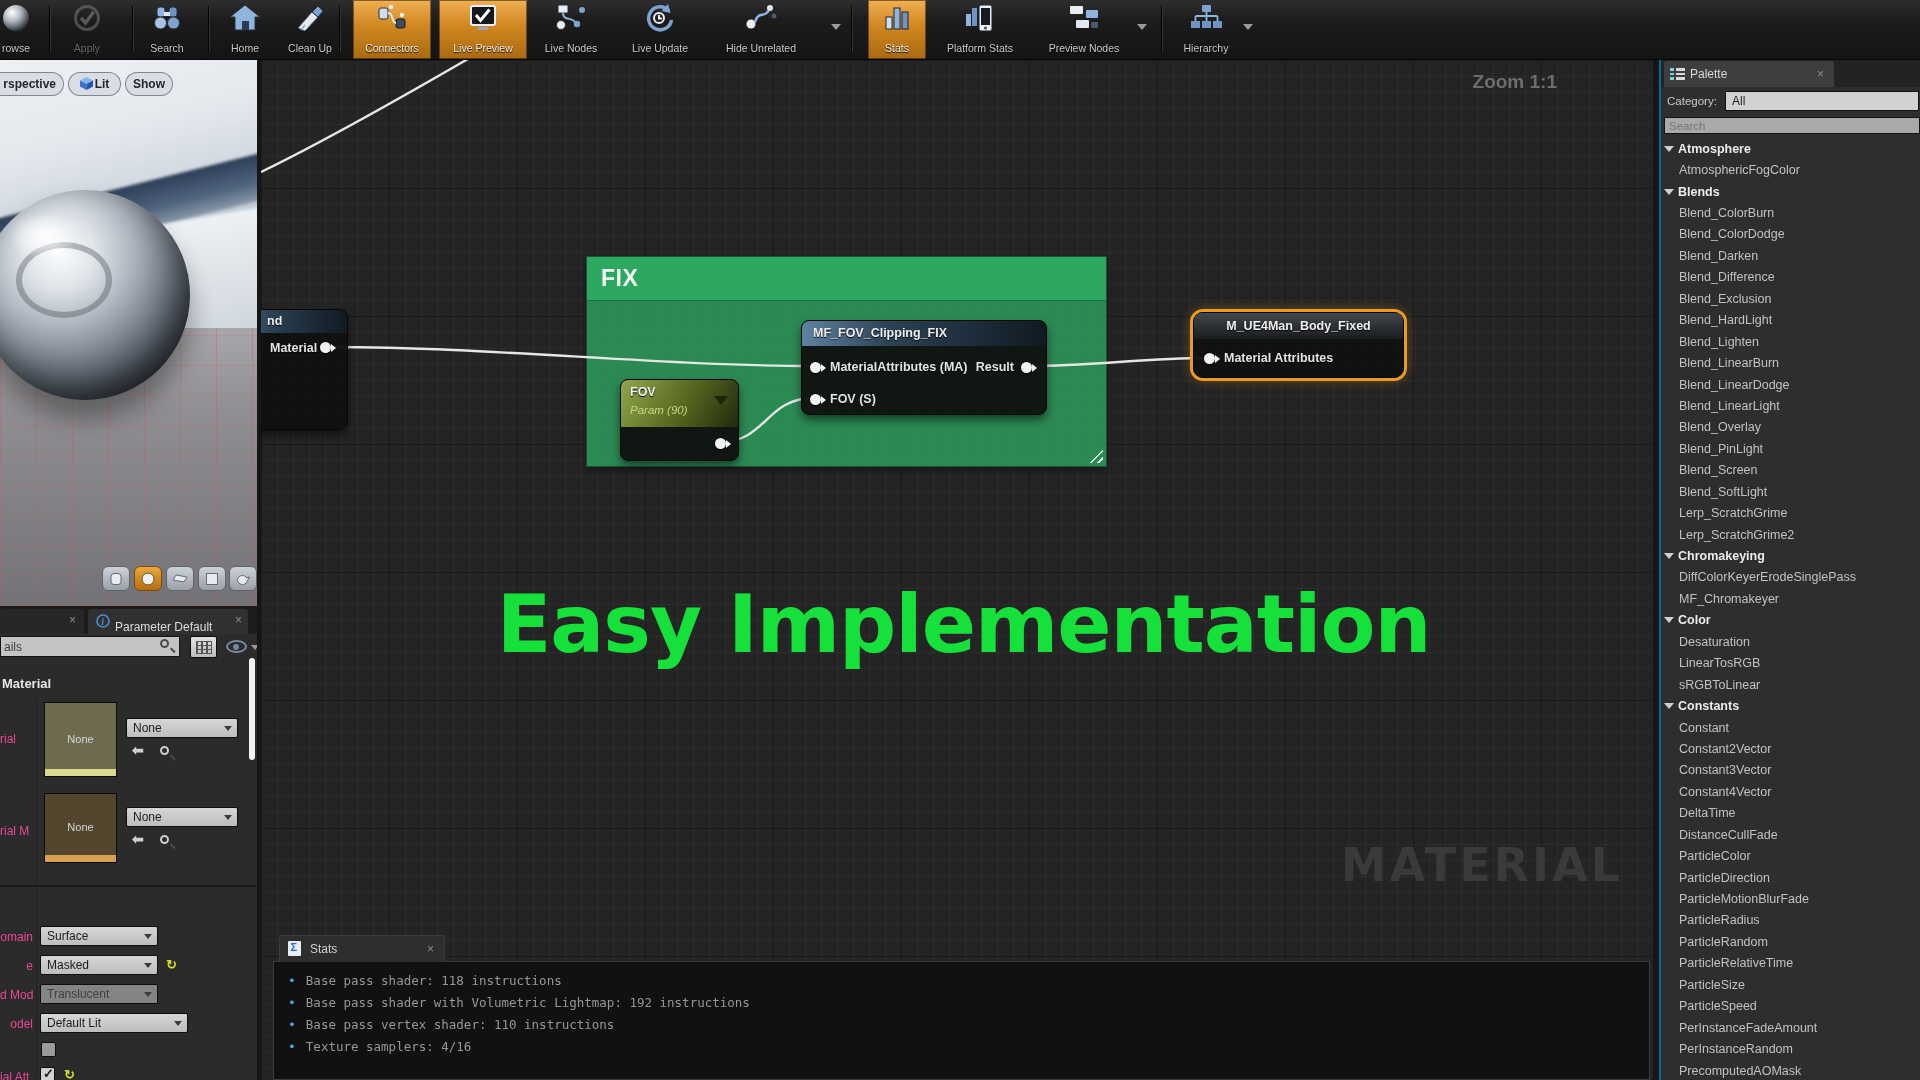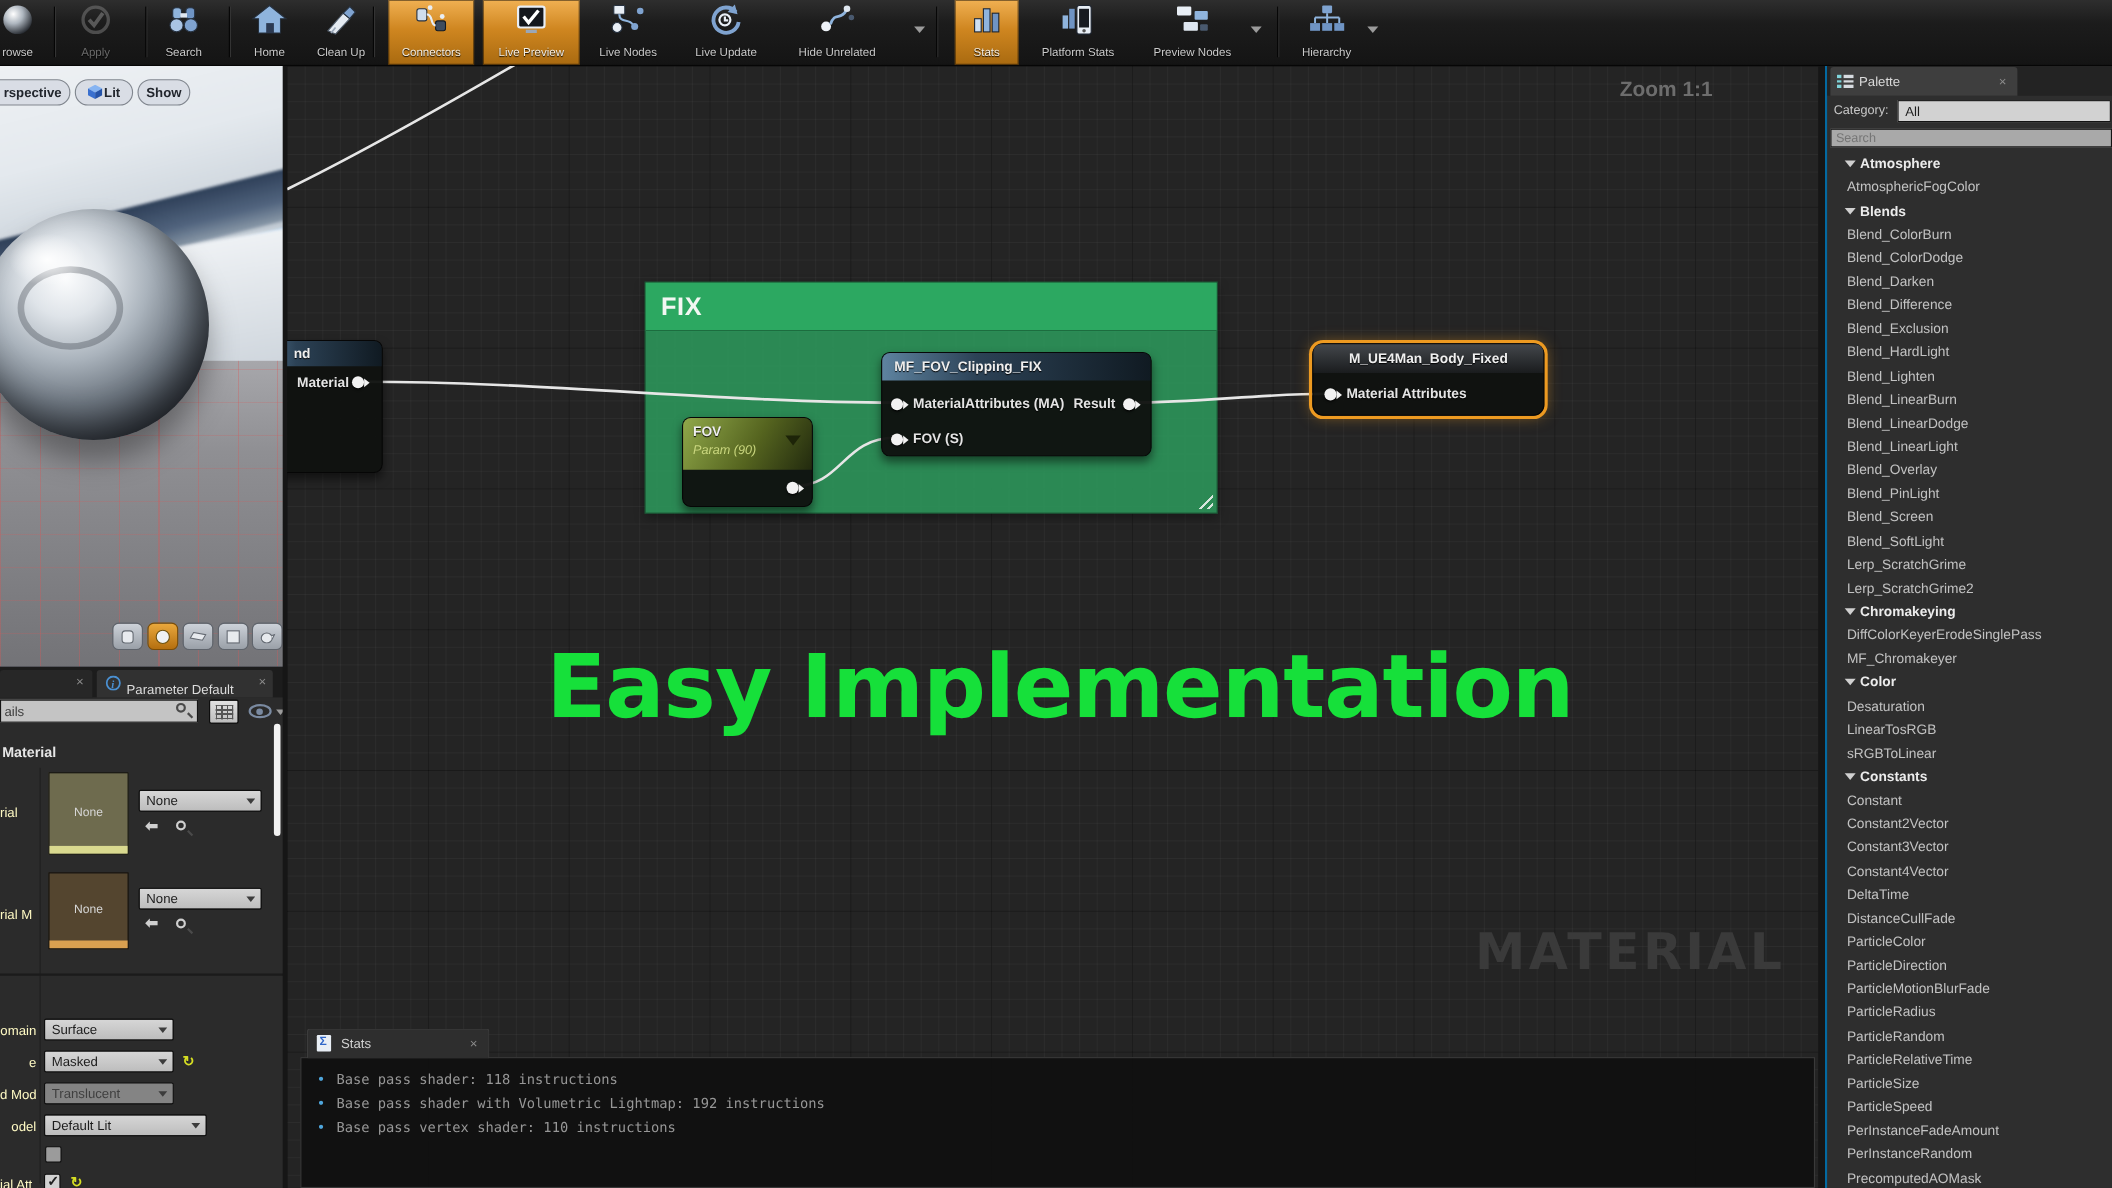--- a/index.html
+++ b/index.html
@@ -63,21 +63,21 @@
   .mag::after { content:""; position:absolute; left:8px; top:8px; width:2px; height:6px; background:#4a4a4a; transform:rotate(-45deg); transform-origin:top left; }
   .dt-gridbtn { position:absolute; left:190px; top:0; width:27px; height:22px; background:linear-gradient(180deg,#e2e2e2,#bdbdbd); border:1px solid #0d0d0d; border-radius:2px; cursor:pointer; }
   .dt-gridbtn::after { content:""; position:absolute; left:5px; top:4px; width:16px; height:13px;
     background-image:repeating-linear-gradient(0deg,#555 0 1.5px,transparent 1.5px 4px),repeating-linear-gradient(90deg,#555 0 1.5px,transparent 1.5px 5px); }
   .eye { position:absolute; left:226px; top:4px; width:21px; height:13px; border:2px solid #7a8aa1; border-radius:50%; cursor:pointer; }
   .eye::after { content:""; position:absolute; left:5px; top:1.5px; width:6px; height:6px; border-radius:50%; background:#7a8aa1; }
   .eye-caret { position:absolute; left:251px; top:9px; border-left:4px solid transparent; border-right:4px solid transparent; border-top:5px solid #9b9b9b; cursor:pointer; }
   .dt-scroll { position:absolute; left:249px; top:52px; width:6px; height:102px; background:#f2f2f2; border-radius:3px; cursor:pointer; }
   .dt-section { position:absolute; left:2px; top:70px; font-size:13px; font-weight:bold; color:#e6e6e6; }
   .dt-vline { position:absolute; left:36px; top:92px; width:1px; height:378px; background:#202020; }
-  .dt-label { position:absolute; left:0; font-size:12px; color:#fef9c3; white-space:nowrap; }
+  .dt-label { position:absolute; left:0; font-size:12px; color:#ec4899; white-space:nowrap; }
   .thumb { position:absolute; left:44px; width:73px; border:1px solid #0c0c0c; }
   .thumb .none { position:absolute; width:100%; text-align:center; top:50%; transform:translateY(-58%); font-size:11px; color:#d6d6d6; }
   .thumb .bar { position:absolute; left:0; bottom:0; width:100%; height:7px; }
   .dd { position:absolute; height:20px; background:linear-gradient(180deg,#d6d6d6,#bdbdbd); border:1px solid #0e0e0e; border-radius:2px;
     font-size:12px; color:#1c1c1c; line-height:18px; padding-left:6px; cursor:pointer; }
   .dd .ddc { position:absolute; right:5px; top:7px; border-left:4px solid transparent; border-right:4px solid transparent; border-top:5px solid #3c3c3c; }
   .dd.disabled { background:#848484; color:#3f3f3f; cursor:default; }
   .mini-arrow { position:absolute; font-size:14px; font-weight:bold; color:#cfcfcf; cursor:pointer; }
   .reset { position:absolute; font-size:13px; font-weight:bold; color:#d6de23; transform:scaleX(-1); cursor:pointer; }
   .cb { position:absolute; width:15px; height:15px; background:#9b9b9b; border:1px solid #0e0e0e; border-radius:2px; cursor:pointer; }
@@ -142,21 +142,21 @@
   .plt-icon { position:absolute; left:6px; top:7px; width:15px; height:12px; }
   .plt-icon i { position:absolute; left:0; width:4px; height:2.5px; background:#7fd4da; }
   .plt-icon b { position:absolute; left:6px; width:9px; height:2.5px; background:#d7dbe0; }
   #pal-cat-label { position:absolute; left:6px; top:35px; font-size:11.5px; color:#c8c8c8; }
   #pal-cat-dd { position:absolute; left:64px; top:31px; width:194px; height:20px; background:#d2d2d2; border:1px solid #131313;
     font-size:12px; color:#1e1e1e; line-height:18px; padding-left:6px; cursor:pointer; }
   #pal-search { position:absolute; left:3px; top:57px; width:256px; height:17px; background:#a9a9a9; border:1px solid #131313;
     font-size:11.5px; color:#5e5e5e; padding-left:4px; font-family:"Liberation Sans",sans-serif; }
   #pal-list { position:absolute; left:0; top:78px; width:100%; }
   .p-row { height:21.45px; display:flex; align-items:center; font-size:12.5px; cursor:pointer; white-space:nowrap; }
-  .p-row.cat { color:#ececec; font-weight:bold; padding-left:16px; }
+  .p-row.cat { color:#ececec; font-weight:bold; padding-left:3px; }
   .p-row.item { color:#c2c2c2; padding-left:18px; }
   .p-tri { width:0; height:0; border-left:5px solid transparent; border-right:5px solid transparent; border-top:6px solid #d0d0d0; margin-right:4px; }
 
   .splitter-v { position:absolute; top:60px; width:4px; height:1020px; background:#161616; z-index:15; }
 </style>
 </head>
 <body>
 
 <div id="app">
 
@@ -473,20 +473,21 @@
     <span class="sicon"></span>
     <span class="lbl">Stats</span>
     <span class="x">×</span>
   </div>
   <div id="stats-body">
     <div style="height:8px;"></div>
     <div id="stats-lines">
         <div class="stat-line"><span class="b">•</span><span>Base pass shader: 118 instructions</span></div>
         <div class="stat-line"><span class="b">•</span><span>Base pass shader with Volumetric Lightmap: 192 instructions</span></div>
         <div class="stat-line"><span class="b">•</span><span>Base pass vertex shader: 110 instructions</span></div>
+        <div class="stat-line"><span class="b">•</span><span>Texture samplers: 4/16</span></div>
       </div>
   </div>
 
   <div id="palette">
     <div class="ptabs">
       <div class="ptab">
         <span class="plt-icon">
           <i style="top:0;"></i>
             <i style="top:4.5px;"></i>
             <i style="top:9px;"></i>

